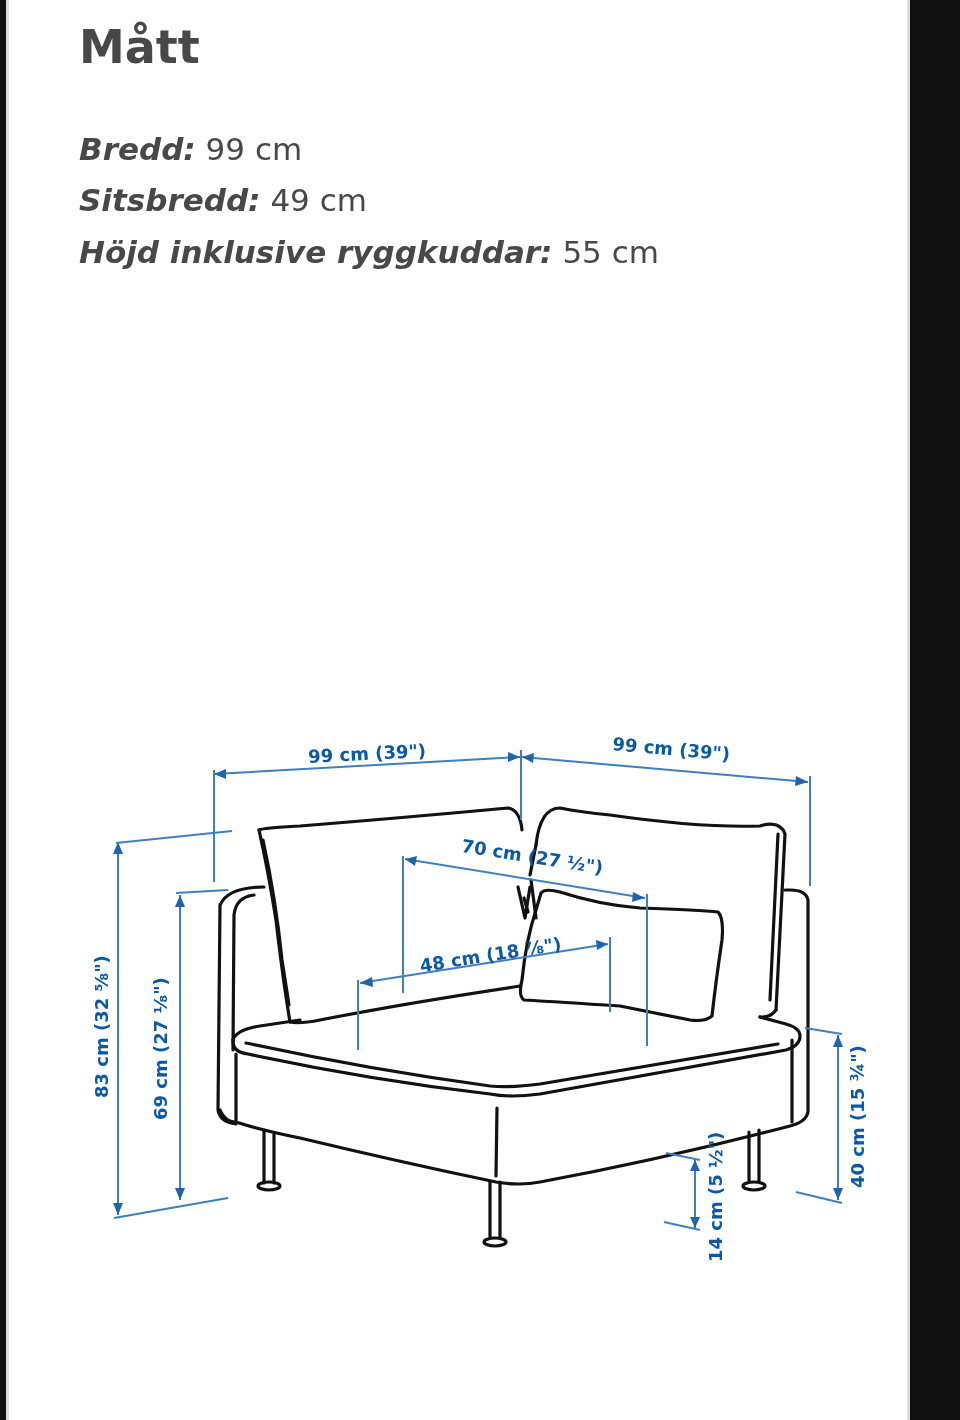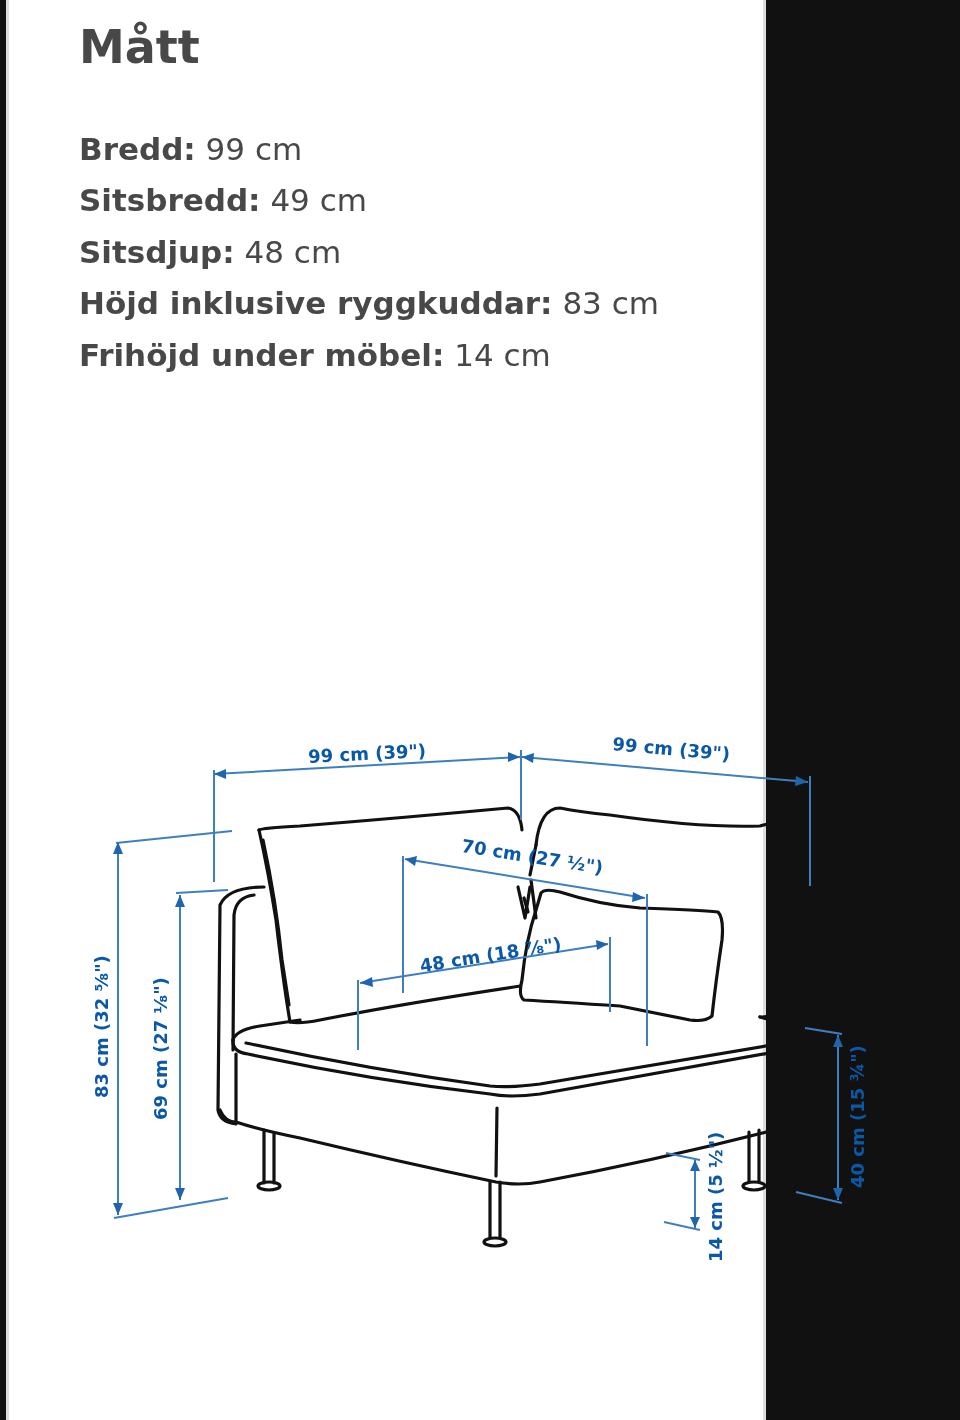--- a/index.html
+++ b/index.html
@@ -12,21 +12,21 @@
   }
   .frame {
     position: absolute;
     left: 0; top: 0;
     width: 960px; height: 1420px;
     background: #111;
   }
   .page {
     position: absolute;
     left: 6px; top: 0;
-    width: 760px; height: 1420px;
+    width: 904px; height: 1420px;
     background: #ffffff;
     border-left: 3px solid #dedede;
     border-right: 3px solid #dedede;
     box-sizing: border-box;
   }
   .title {
     position: absolute;
     left: 70px; top: 14px;
     margin: 0;
     font-family: "DejaVu Sans", sans-serif;
@@ -40,21 +40,21 @@
     position: absolute;
     left: 70px; top: 124px;
     margin: 0; padding: 0;
     list-style: none;
     font-family: "DejaVu Sans", sans-serif;
     font-size: 31px;
     line-height: 51.4px;
     color: #484848;
   }
   .specs li { white-space: nowrap; }
-  .specs .k { font-weight: bold; }
+  .specs .k { font-weight: bold; font-style: italic; }
   .diagram {
     position: absolute;
     left: 0; top: 0;
     width: 960px; height: 1420px;
   }
   .dim-label {
     font-family: "DejaVu Sans", sans-serif;
     font-weight: bold;
     font-size: 18px;
     fill: #0a58a8;
@@ -77,23 +77,21 @@
 <body>
 
 <div class="frame"></div>
 
 <div class="page">
   <h1 class="title">Mått</h1>
 
   <ul class="specs">
     <li><span class="k">Bredd:</span> <span>99 cm</span></li>
     <li><span class="k">Sitsbredd:</span> <span>49 cm</span></li>
-    <li><span class="k">Sitsdjup:</span> <span>48 cm</span></li>
-    <li><span class="k">Höjd inklusive ryggkuddar:</span> <span>83 cm</span></li>
-    <li><span class="k">Frihöjd under möbel:</span> <span>14 cm</span></li>
+    <li><span class="k">Höjd inklusive ryggkuddar:</span> <span>55 cm</span></li>
   </ul>
 </div>
 
 <svg class="diagram" viewBox="0 0 960 1420" xmlns="http://www.w3.org/2000/svg">
 
   <g class="sofa">
 
     <path d="M264,887 Q228,887 220,905 L218,1110 Q220,1122 236,1124"></path>
 
     <path d="M254,895 Q236,897 234,915 L233,1050"></path>

